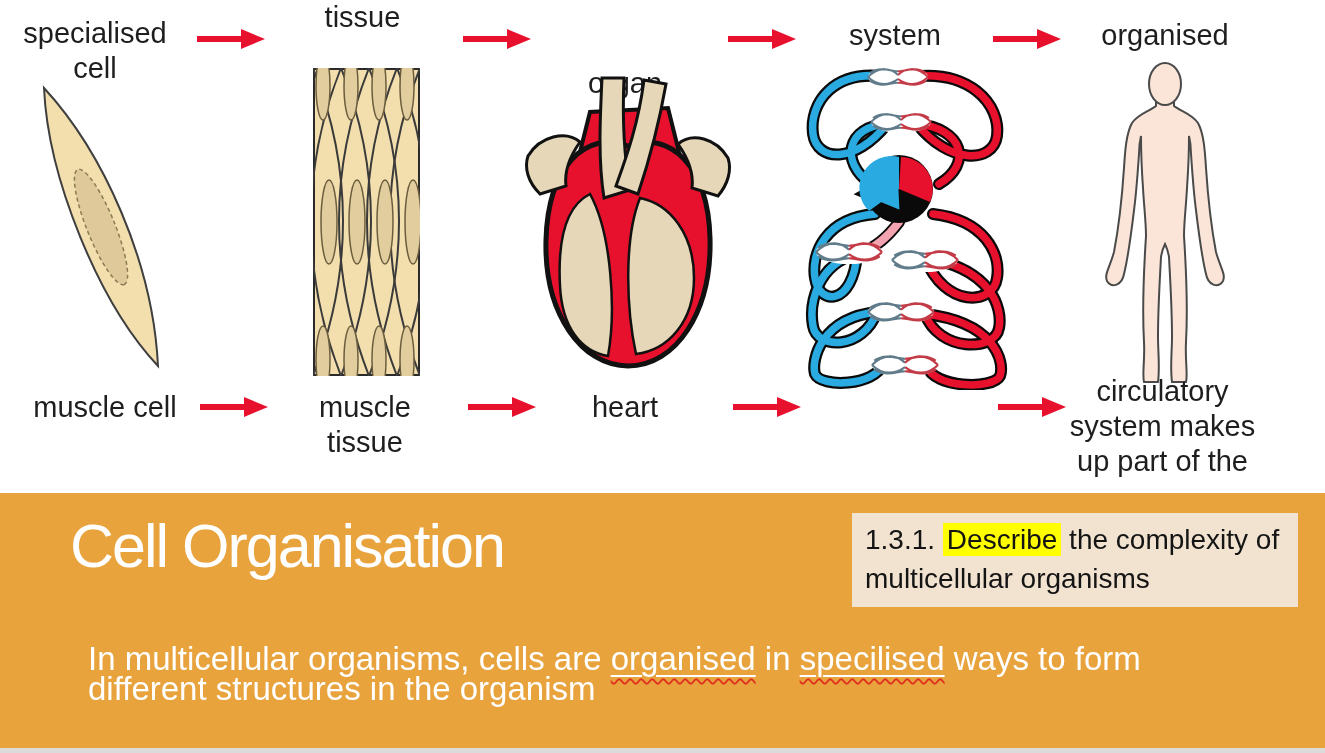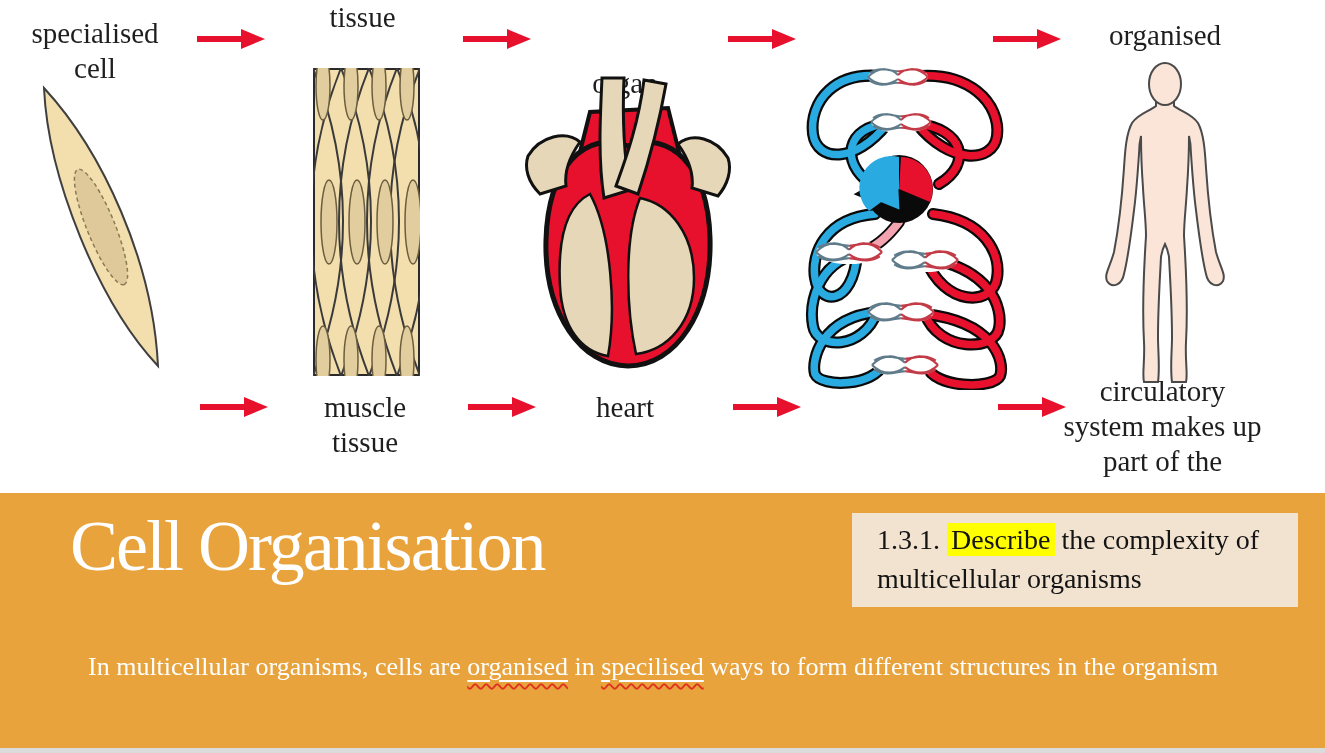--- a/index.html
+++ b/index.html
@@ -1,55 +1,56 @@
 <!DOCTYPE html>
 <html><head>
 <meta charset="utf-8">
 <style>
   html,body { margin:0; padding:0; background:#fff; }
   .slide {
     position:relative; width:1325px; height:753px; background:#ffffff;
-    overflow:hidden; font-family:Liberation Serif, serif;
+    overflow:hidden; font-family:Liberation Sans, sans-serif;
   }
   
   .dlabel {
     position:absolute; text-align:center; font-size:29px; line-height:35px;
     color:#1e1e1e; letter-spacing:0;
   }
   .arrow { position:absolute; width:68px; height:22px; }
   .illus { position:absolute; }
   
   .banner { position:absolute; left:0; top:493px; width:1325px; height:255px; background:#E8A33D; }
   .bottom-strip { position:absolute; left:0; top:748px; width:1325px; height:5px; background:#DBDBDB; }
   .title {
     position:absolute; left:70px; top:496px; width:820px;
-    font-size:72px; font-weight:300; letter-spacing:-2px; color:#ffffff;
+    font-size:61px; font-weight:300; letter-spacing:-2px; color:#ffffff;
     line-height:100px; white-space:nowrap;
   }
   .objective {
     position:absolute; left:852px; top:513px; width:446px; box-sizing:border-box;
     background:#F2E3D1; color:#141414; font-size:28px; line-height:39px;
-    padding:7px 13px 9px 25px;
+    padding:7px 13px 9px 13px;
   }
   .hl { background:#FFFF00; padding:1px 4px; }
   .bodytext {
     position:absolute; left:88px; top:644px; width:1150px;
-    color:#ffffff; font-size:26px; line-height:45px;
+    color:#ffffff; font-size:33px; line-height:30px;
   }
   .u-solid { text-decoration:underline solid #ffffff; text-underline-offset:5px; text-decoration-thickness:2px; }
   .u-wavy  { text-decoration:underline wavy #E0321F; text-underline-offset:8px; text-decoration-thickness:2px; }
 </style>
 </head>
 <body>
 
 <div class="slide">
 
   <div class="dlabel" style="left:15px; top:16px; width:160px;">specialised cell</div>
   <div class="dlabel" style="left:290px; top:0; width:145px;">tissue</div>
   <div class="dlabel" style="left:555px; top:18px; width:140px;margin-top:48px;">organ</div>
+  <div class="dlabel" style="left:825px; top:18px; width:140px;">system</div>
   <div class="dlabel" style="left:1085px; top:18px; width:160px;">organised</div>
 
   <svg class="arrow" style="left:197px; top:28px;" viewBox="0 0 68 22">
       <path d="M0,8 L44,8 L44,1 L68,11 L44,21 L44,14 L0,14 Z" fill="#E8112D"></path>
     </svg>
   <svg class="arrow" style="left:463px; top:28px;" viewBox="0 0 68 22">
       <path d="M0,8 L44,8 L44,1 L68,11 L44,21 L44,14 L0,14 Z" fill="#E8112D"></path>
     </svg>
   <svg class="arrow" style="left:728px; top:28px;" viewBox="0 0 68 22">
       <path d="M0,8 L44,8 L44,1 L68,11 L44,21 L44,14 L0,14 Z" fill="#E8112D"></path>
@@ -198,20 +199,21 @@
         C113,164 110,136 108,106
         C107,90 106,72 100,61
         C94,52 84,50 76,44
         L76,38
         C70,34 64,34 58,38
         Z"></path>
       <ellipse cx="67" cy="22" rx="16" ry="21"></ellipse>
     </g>
   </svg>
 
+  <div class="dlabel" style="left:10px; top:390px; width:190px;">muscle cell</div>
   <div class="dlabel" style="left:295px; top:390px; width:140px;">muscle tissue</div>
   <div class="dlabel" style="left:560px; top:390px; width:130px;">heart</div>
   <div class="dlabel" style="left:1060px; top:374px; width:205px;">circulatory system makes up part of the</div>
 
   <svg class="arrow" style="left:200px; top:396px;" viewBox="0 0 68 22">
       <path d="M0,8 L44,8 L44,1 L68,11 L44,21 L44,14 L0,14 Z" fill="#E8112D"></path>
     </svg>
   <svg class="arrow" style="left:468px; top:396px;" viewBox="0 0 68 22">
       <path d="M0,8 L44,8 L44,1 L68,11 L44,21 L44,14 L0,14 Z" fill="#E8112D"></path>
     </svg>

